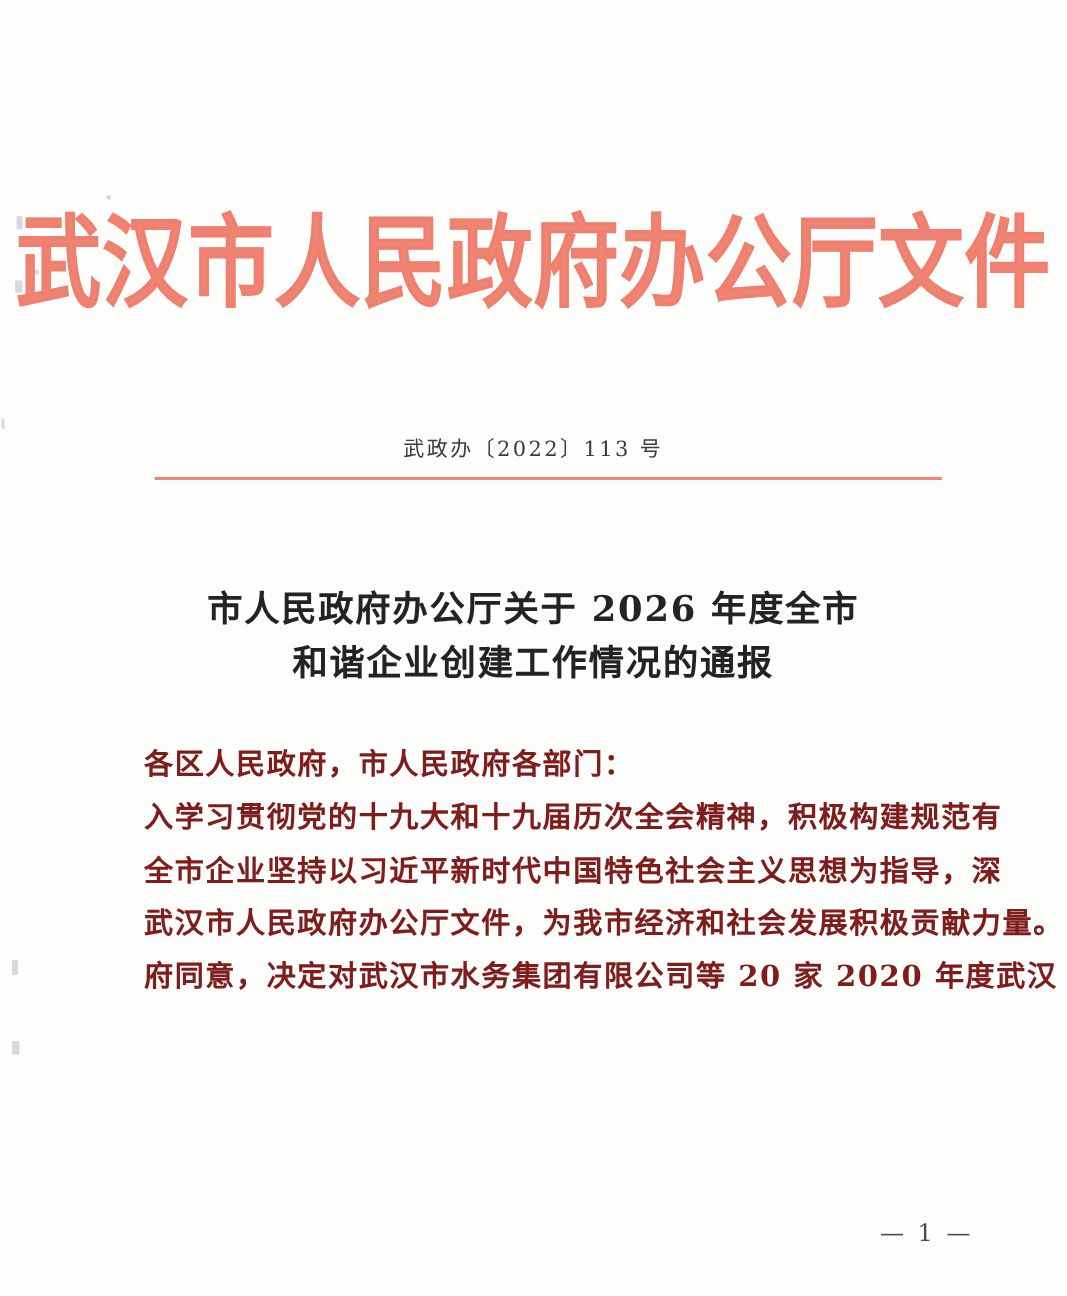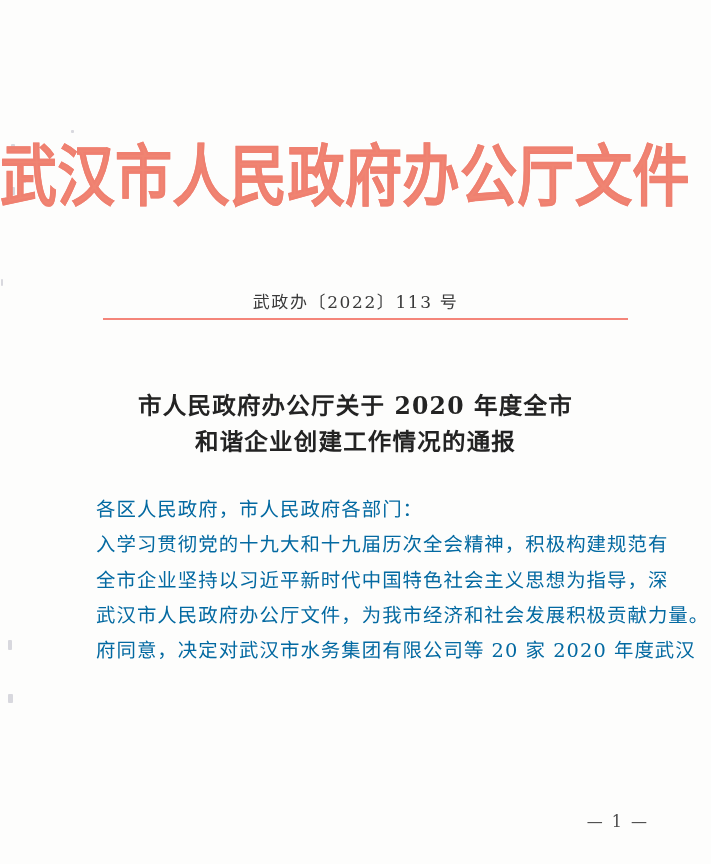--- a/index.html
+++ b/index.html
@@ -30,21 +30,21 @@
     opacity: 0.55;
     border-radius: 1px;
   }
 
   
   .masthead {
     position: absolute;
     left: 0;
     right: 0;
     top: 142px;
-    text-align: left;
+    text-align: center;
   }
   .masthead-text {
     display: inline-block;
     font-family: "DejaVu Serif", "Liberation Serif", serif;
     font-weight: 700;
     font-size: 57px;
     line-height: 1;
     letter-spacing: 0.5px;
     color: #f08472;
     transform: scaleY(1.18);
@@ -53,21 +53,21 @@
     -webkit-text-stroke: 0.4px #ef8070;
   }
 
   
   .doc-number {
     position: absolute;
     left: 0;
     right: 0;
     top: 288px;
     text-align: center;
-    font-size: 17px;
+    font-size: 14px;
     letter-spacing: 1.6px;
     color: #3a3a3a;
     white-space: nowrap;
   }
 
   
   .red-rule {
     position: absolute;
     left: 103px;
     width: 525px;
@@ -97,22 +97,23 @@
   .body-block {
     position: absolute;
     left: 96px;
     width: 534px;
     top: 492px;
   }
   .body-line {
     font-size: 19.4px;
     line-height: 35.3px;
     letter-spacing: 1.05px;
-    color: #0369a1;
+    color: #7f1d1d;
     white-space: nowrap;
+    font-weight: bold;
   }
   .body-line.indent {
     text-indent: 41px;
   }
 
   
   .page-number {
     position: absolute;
     right: 62px;
     top: 812px;
@@ -137,21 +138,21 @@
 
   <div class="masthead">
     <span class="masthead-text">武汉市人民政府办公厅文件</span>
   </div>
 
   <div class="doc-number">武政办〔2022〕113 号</div>
 
   <div class="red-rule"></div>
 
   <div class="doc-title">
-    <div class="title-line">市人民政府办公厅关于 2020 年度全市</div>
+    <div class="title-line">市人民政府办公厅关于 2026 年度全市</div>
     <div class="title-line">和谐企业创建工作情况的通报</div>
   </div>
 
   <div class="body-block">
     <div class="body-line">各区人民政府，市人民政府各部门：</div>
     <div class="body-line">入学习贯彻党的十九大和十九届历次全会精神，积极构建规范有</div>
     <div class="body-line">全市企业坚持以习近平新时代中国特色社会主义思想为指导，深</div>
     <div class="body-line">武汉市人民政府办公厅文件，为我市经济和社会发展积极贡献力量。</div>
     <div class="body-line">府同意，决定对武汉市水务集团有限公司等 20 家 2020 年度武汉</div>
   </div>

